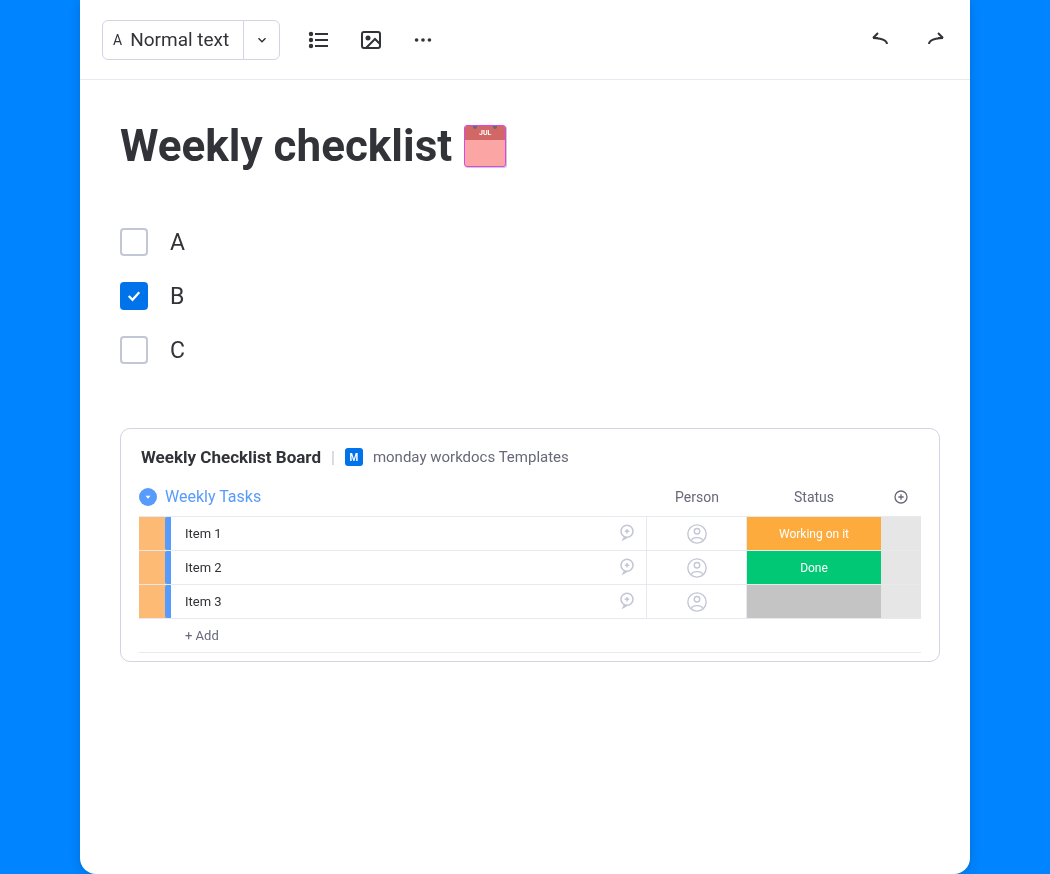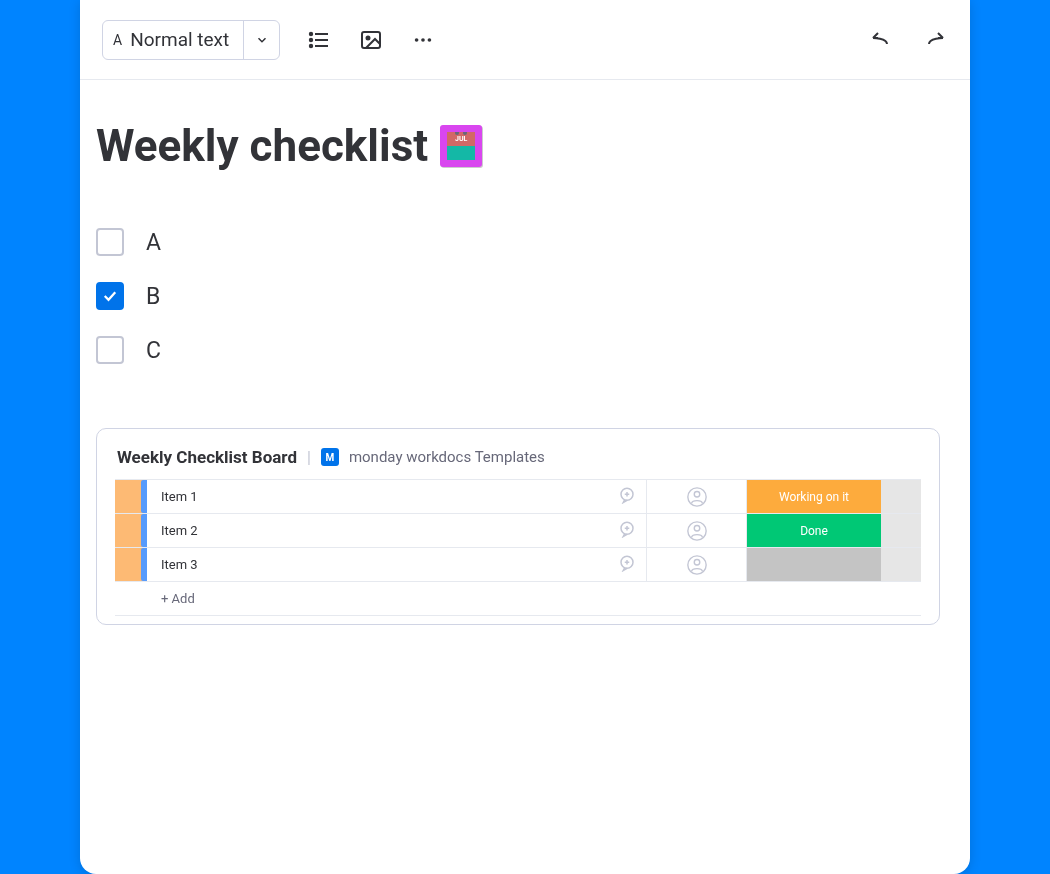--- a/index.html
+++ b/index.html
@@ -57,39 +57,39 @@
     .toolbar-icon {
       width: 26px;
       height: 26px;
       display: flex;
       align-items: center;
       justify-content: center;
       cursor: pointer;
       color: #323338;
     }
     .toolbar-right { display: flex; align-items: center; gap: 28px; }
-    .doc-body { padding: 40px 30px 30px 16px; }
+    .doc-body { padding: 40px 30px 30px 40px; }
     .doc-title {
       font-size: 44px;
       font-weight: 700;
       color: #323338;
       display: flex;
       align-items: center;
       gap: 12px;
       margin-bottom: 56px;
     }
     .calendar-emoji {
       display: inline-flex;
       flex-direction: column;
       width: 42px;
       height: 42px;
-      border: 7px solid #d946ef;
+      border: 1px solid #d946ef;
       border-radius: 3px;
       overflow: hidden;
-      background: #14b8a6;
+      background: #fca5a5;
       position: relative;
       box-shadow: 1px 1px 0 #ccc;
     }
     .calendar-emoji .top {
       height: 14px;
       background: #d26866;
       font-size: 7px;
       color: #fff;
       text-align: center;
       line-height: 14px;
@@ -375,20 +375,39 @@
     <div class="board-embed">
 
       <div class="board-header">
         <span class="board-title">Weekly Checklist Board</span>
         <span class="board-meta-sep">|</span>
         <span class="board-badge">M</span>
         <span class="board-meta-text">monday workdocs Templates</span>
       </div>
 
       <div class="group">
+        <div class="group-head">
+          <div class="group-head-left">
+            <span class="group-toggle">
+              <svg width="10" height="10" viewBox="0 0 24 24" fill="#fff">
+                  <polygon points="6 9 18 9 12 16"></polygon>
+                </svg>
+            </span>
+            <span class="group-name">Weekly Tasks</span>
+          </div>
+          <div class="col-head col-person">Person</div>
+          <div class="col-head col-status">Status</div>
+          <div class="col-add">
+            <svg width="16" height="16" viewBox="0 0 24 24" fill="none" stroke="#676879" stroke-width="2">
+                <circle cx="12" cy="12" r="9"></circle>
+                <line x1="12" y1="8" x2="12" y2="16"></line>
+                <line x1="8" y1="12" x2="16" y2="12"></line>
+              </svg>
+          </div>
+        </div>
 
         <div class="table">
           <div class="row">
             <div class="row-color"></div>
             <div class="row-name">
               <span>Item 1</span>
               <span class="row-chat">
                 <svg width="18" height="18" viewBox="0 0 24 24" fill="none" stroke="#c3c6d4" stroke-width="2">
                     <circle cx="12" cy="11" r="8"></circle>
                     <line x1="12" y1="8" x2="12" y2="14"></line>

